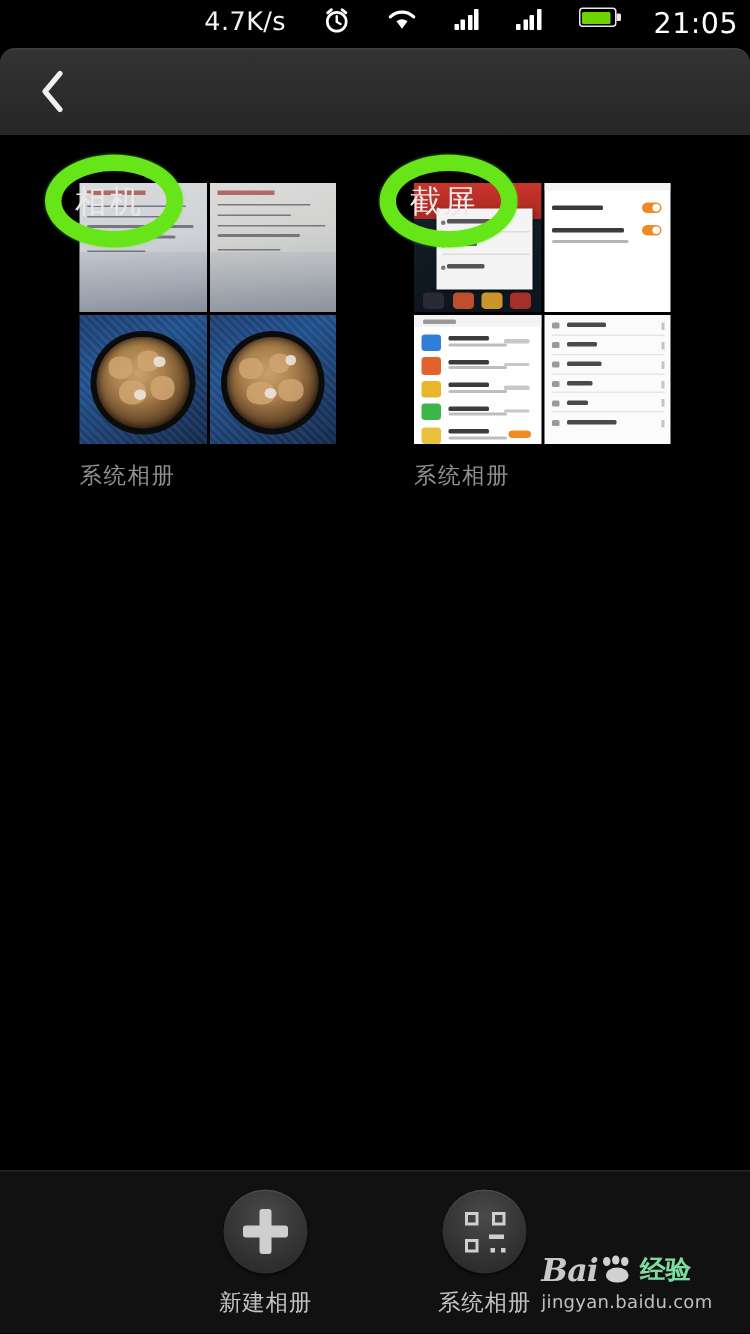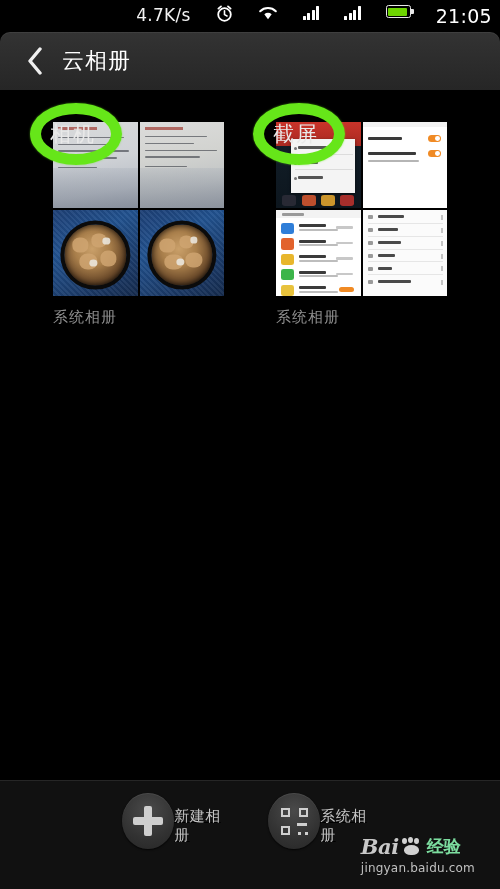--- a/index.html
+++ b/index.html
@@ -124,21 +124,21 @@
   
   .circle{ position:absolute; border:11px solid #66e619; border-radius:50%;
            pointer-events:none; box-shadow:0 0 2px rgba(102,230,25,.6);}
   .anno-text{ position:absolute; color:#e9e9e9; font-size:21px; letter-spacing:2px;}
 
   
   .toolbar{ position:absolute; left:0; bottom:0; width:500px; height:109px;
             background:#111; border-top:1px solid #262626;
             display:flex; align-items:flex-start; justify-content:center; gap:36px;
             padding-top:12px;}
-  .tool{ width:110px; display:flex; flex-direction:row; align-items:center;text-decoration:underline; }
+  .tool{ width:110px; display:flex; flex-direction:column; align-items:center; }
   .fab{ width:56px; height:56px; border-radius:50%;
         background:radial-gradient(circle at 50% 32%,#4a4a4a,#323232 60%,#262626 100%);
         display:flex; align-items:center; justify-content:center;
         box-shadow:0 1px 2px rgba(0,0,0,.8), inset 0 1px 0 rgba(255,255,255,.08);}
   .plus{ position:relative; width:30px; height:30px;}
   .plus::before,.plus::after{ content:""; position:absolute; background:#cfcfcf; border-radius:2px;}
   .plus::before{ left:11px; top:0; width:8px; height:30px;}
   .plus::after{ left:0; top:11px; width:30px; height:8px;}
   .qr{ position:relative; width:27px; height:27px;}
   .qr .sq{ position:absolute; width:9px; height:9px; border:2.2px solid #cfcfcf;}
@@ -206,21 +206,20 @@
       <span class="clock">21:05</span>
     </div>
   </div>
 
   <div class="titlebar">
     <div class="back">
       <svg width="16" height="28" viewBox="0 0 16 28">
           <path d="M13 2 L3 14 L13 26" fill="none" stroke="#f0f0f0" stroke-width="3.4" stroke-linecap="round" stroke-linejoin="round"></path>
         </svg>
     </div>
-    <div class="title">云相册</div>
   </div>
 
   <div class="content">
     <div class="albums">
 
       <div class="album">
         <div class="thumbgrid">
           <div class="cell doc">
             <div class="ttl"></div>
             <div class="ln" style="top:17%;width:78%"></div>

